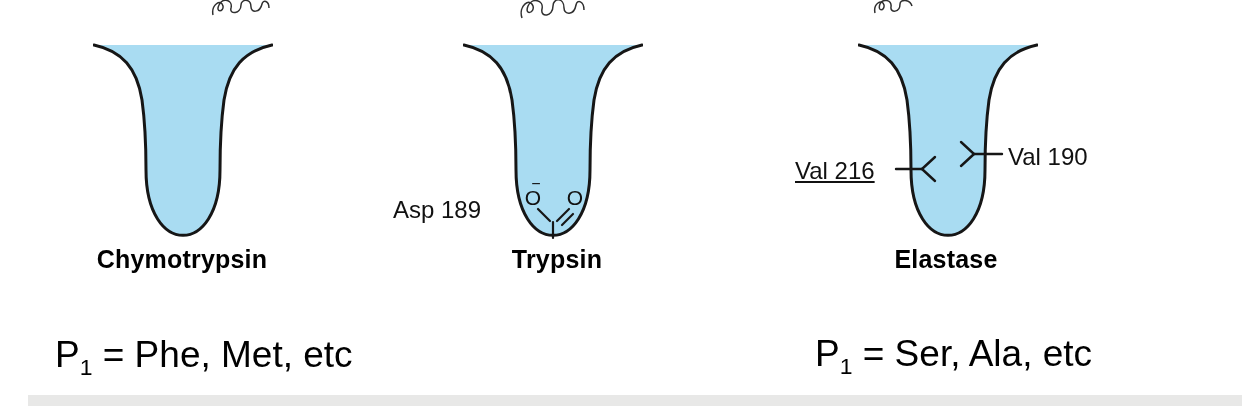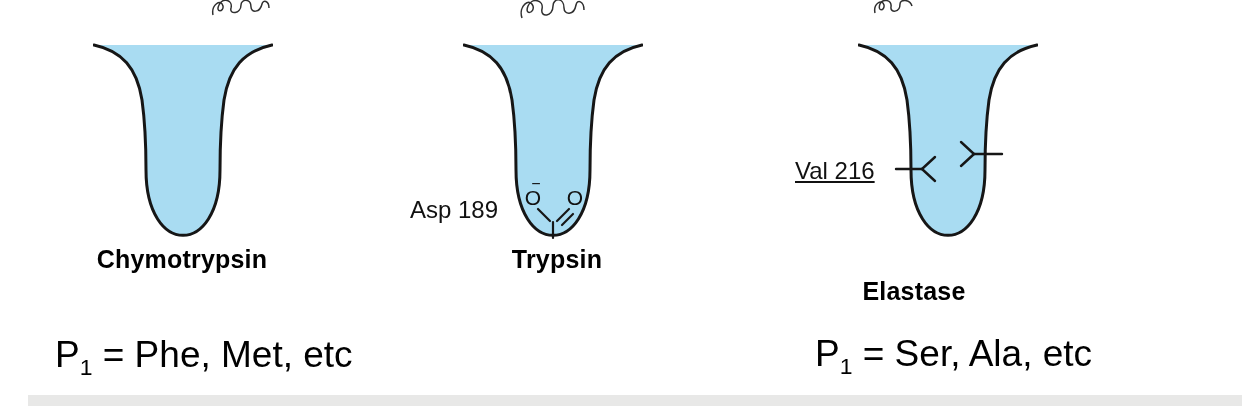--- a/index.html
+++ b/index.html
@@ -18,23 +18,23 @@
   .squiggle{position:absolute;top:0;}
   #squiggle-1{left:210px;}
   #squiggle-2{left:518px;}
   #squiggle-3{left:872px;}
   .enzyme-name{
     position:absolute;top:245px;width:240px;
     text-align:center;font-weight:bold;font-size:25px;letter-spacing:0.2px;
   }
   #name-chymotrypsin{left:62px;}
   #name-trypsin{left:437px;}
-  #name-elastase{left:794px;margin-top:32px;}
+  #name-elastase{left:826px;}
   .residue-label{position:absolute;font-size:24px;color:#111;}
-  #label-asp189{left:393px;top:196px;width:122px;text-align:center;}
+  #label-asp189{left:393px;top:196px;width:122px;text-align:left;}
   #label-val216{left:795px;top:157px;text-decoration:underline;}
   #label-val190{left:1008px;top:143px;}
   .p1-line{position:absolute;font-size:37px;}
   #p1-chymotrypsin{left:55px;top:334px;}
   #p1-trypsin{left:452px;top:330px;}
   #p1-elastase{left:815px;top:333px;}
   .p1-line sub{font-size:0.62em;line-height:0;}
   .bottom-bar{
     position:absolute;left:28px;top:395px;right:0;height:11px;
     background:#e8e8e7;
@@ -85,20 +85,21 @@
     </g>
     <g stroke="#161616" stroke-width="2.4" stroke-linecap="round">
       <line x1="144" y1="112" x2="116" y2="112"></line>
       <line x1="116" y1="112" x2="103" y2="100"></line>
       <line x1="116" y1="112" x2="103" y2="124"></line>
     </g>
   </svg>
 
   <div id="label-asp189" class="residue-label">Asp 189</div>
   <div id="label-val216" class="residue-label">Val 216</div>
+  <div id="label-val190" class="residue-label">Val 190</div>
 
   <div id="name-trypsin" class="enzyme-name">Trypsin</div>
   <div id="name-chymotrypsin" class="enzyme-name">Chymotrypsin</div>
   <div id="name-elastase" class="enzyme-name">Elastase</div>
 
   <div id="p1-chymotrypsin" class="p1-line">
     <span>P</span><sub>1</sub><span> = Phe, Met, etc</span>
   </div>
   <div id="p1-elastase" class="p1-line">
     <span>P</span><sub>1</sub><span> = Ser, Ala, etc</span>

